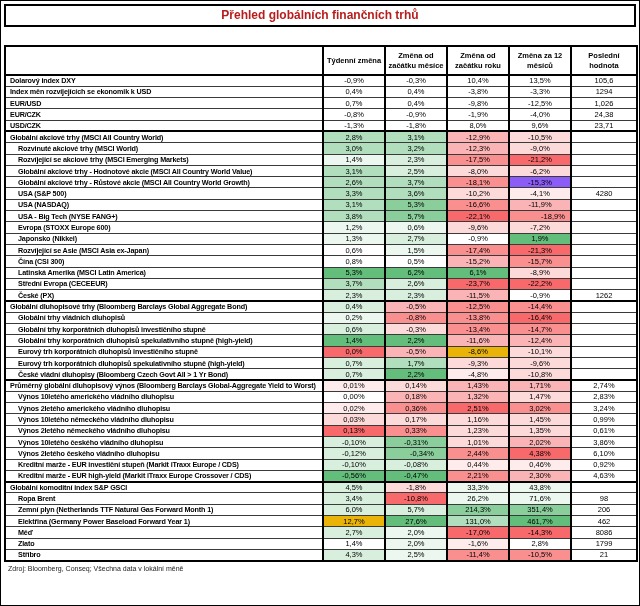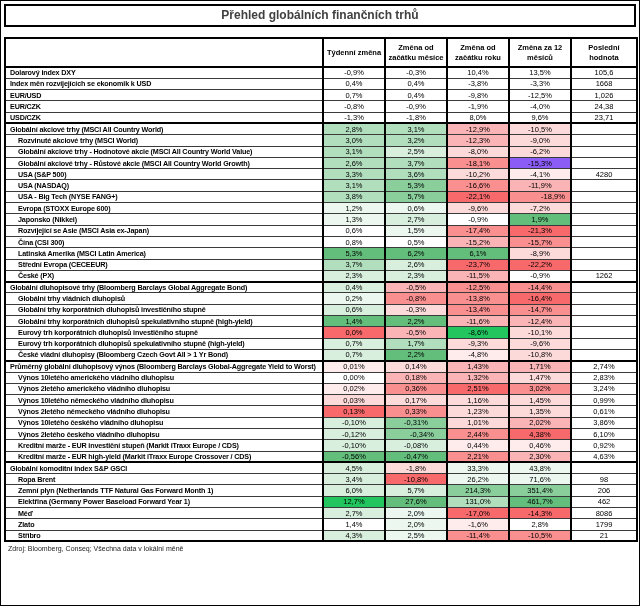--- a/index.html
+++ b/index.html
@@ -11,22 +11,22 @@
     background: #fff;
     padding: 3px 3px 0 3px;
     overflow: hidden;
   }
   #title-bar {
     border: 2px solid #000;
     text-align: center;
     font-weight: bold;
     font-size: 12px;
     padding: 2px 0 3px 0;
-    margin-bottom: 10px;
-    color:#404040;
+    margin-bottom: 18px;
+    color:#b91c1c;
   }
   table {
     border-collapse: collapse;
     width: 100%;
     table-layout: fixed;
   }
   table { border: 2px solid #000; }
   col.c-label { width: 318px; }
   col.c-chg   { width: 62px; }
   col.c-last  { width: 66px; }
@@ -104,21 +104,21 @@
           <td class="num">10,4%</td>
           <td class="num">13,5%</td>
           <td class="num">105,6</td>
         </tr>
         <tr>
           <td class="lbl">Index měn rozvíjejících se ekonomik k USD</td>
           <td class="num">0,4%</td>
           <td class="num">0,4%</td>
           <td class="num">-3,8%</td>
           <td class="num">-3,3%</td>
-          <td class="num">1668</td>
+          <td class="num">1294</td>
         </tr>
         <tr>
           <td class="lbl">EUR/USD</td>
           <td class="num">0,7%</td>
           <td class="num">0,4%</td>
           <td class="num">-9,8%</td>
           <td class="num">-12,5%</td>
           <td class="num">1,026</td>
         </tr>
         <tr>
@@ -147,20 +147,28 @@
         </tr>
         <tr>
           <td class="lbl ind">Rozvinuté akciové trhy (MSCI World)</td>
           <td class="num" style="background: rgb(177, 222, 189);">3,0%</td>
           <td class="num" style="background: rgb(177, 222, 189);">3,2%</td>
           <td class="num" style="background: rgb(251, 180, 181);">-12,3%</td>
           <td class="num" style="background: rgb(253, 218, 218);">-9,0%</td>
           <td class="num"></td>
         </tr>
         <tr>
+          <td class="lbl ind">Rozvíjející se akciové trhy (MSCI Emerging Markets)</td>
+          <td class="num" style="background: rgb(235, 247, 239);">1,4%</td>
+          <td class="num" style="background: rgb(216, 239, 222);">2,3%</td>
+          <td class="num" style="background: rgb(250, 143, 144);">-17,5%</td>
+          <td class="num" style="background: rgb(248, 105, 107);">-21,2%</td>
+          <td class="num"></td>
+        </tr>
+        <tr>
           <td class="lbl ind">Globální akciové trhy - Hodnotové akcie (MSCI All Country World Value)</td>
           <td class="num" style="background: rgb(177, 222, 189);">3,1%</td>
           <td class="num" style="background: rgb(216, 239, 222);">2,5%</td>
           <td class="num" style="background: rgb(253, 218, 218);">-8,0%</td>
           <td class="num" style="background: rgb(253, 218, 218);">-6,2%</td>
           <td class="num"></td>
         </tr>
         <tr>
           <td class="lbl ind">Globální akciové trhy - Růstové akcie (MSCI All Country World Growth)</td>
           <td class="num" style="background: rgb(177, 222, 189);">2,6%</td>
@@ -278,21 +286,21 @@
           <td class="num" style="background: rgb(99, 190, 123);">1,4%</td>
           <td class="num" style="background: rgb(99, 190, 123);">2,2%</td>
           <td class="num" style="background: rgb(251, 180, 181);">-11,6%</td>
           <td class="num" style="background: rgb(251, 180, 181);">-12,4%</td>
           <td class="num"></td>
         </tr>
         <tr>
           <td class="lbl ind">Eurový trh korporátních dluhopisů investičního stupně</td>
           <td class="num" style="background: rgb(248, 105, 107);">0,0%</td>
           <td class="num" style="background: rgb(251, 180, 181);">-0,5%</td>
-          <td class="num" style="background: #22c55e;">-8,6%</td>
+          <td class="num" style="background: #eab308;">-8,6%</td>
           <td class="num" style="background: rgb(253, 218, 218);">-10,1%</td>
           <td class="num"></td>
         </tr>
         <tr>
           <td class="lbl ind">Eurový trh korporátních dluhopisů spekulativního stupně (high-yield)</td>
           <td class="num" style="background: rgb(216, 239, 222);">0,7%</td>
           <td class="num" style="background: rgb(177, 222, 189);">1,7%</td>
           <td class="num" style="background: rgb(253, 218, 218);">-9,3%</td>
           <td class="num" style="background: rgb(253, 218, 218);">-9,6%</td>
           <td class="num"></td>
@@ -396,21 +404,21 @@
         <tr>
           <td class="lbl ind">Zemní plyn (Netherlands TTF Natural Gas Forward Month 1)</td>
           <td class="num" style="background: rgb(216, 239, 222);">6,0%</td>
           <td class="num" style="background: rgb(216, 239, 222);">5,7%</td>
           <td class="num" style="background: rgb(138, 206, 156);">214,3%</td>
           <td class="num" style="background: rgb(138, 206, 156);">351,4%</td>
           <td class="num">206</td>
         </tr>
         <tr>
           <td class="lbl ind">Elektřina (Germany Power Baseload Forward Year 1)</td>
-          <td class="num" style="background: #22c55e;">12,7%</td>
+          <td class="num" style="background: #eab308;">12,7%</td>
           <td class="num" style="background: rgb(99, 190, 123);">27,6%</td>
           <td class="num" style="background: rgb(177, 222, 189);">131,0%</td>
           <td class="num" style="background: rgb(99, 190, 123);">461,7%</td>
           <td class="num">462</td>
         </tr>
         <tr>
           <td class="lbl ind">Měď</td>
           <td class="num" style="background: rgb(216, 239, 222);">2,7%</td>
           <td class="num" style="background: rgb(235, 247, 239);">2,0%</td>
           <td class="num" style="background: rgb(248, 105, 107);">-17,0%</td>

